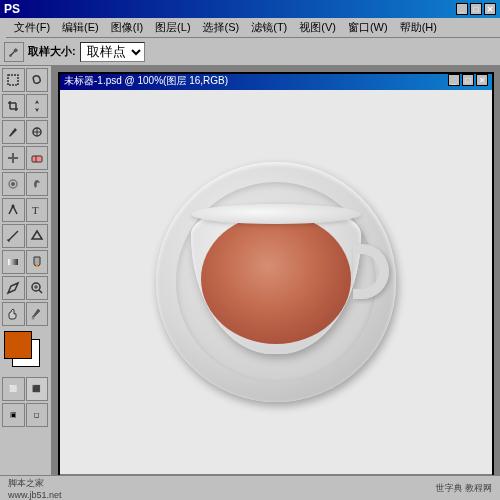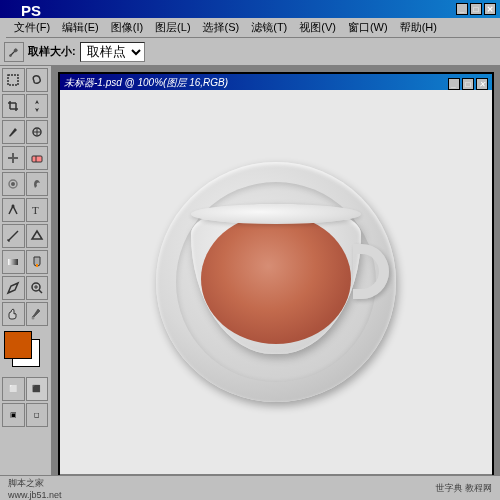--- a/index.html
+++ b/index.html
@@ -159,25 +159,24 @@
       width: 100%;
       height: 100%;
       display: flex;
       flex-direction: column;
     }
     .doc-titlebar {
       background: linear-gradient(to right, #000080, #1084d0);
       color: white;
       height: 16px;
       display: flex;
-      align-items: flex-end;
+      align-items: flex-start;
       padding: 0 4px;
       font-size: 10px;
       justify-content: space-between;
-      font-style: italic;
     }
     .doc-controls {
       display: flex;
       gap: 2px;
     }
     .doc-ctrl-btn {
       width: 12px;
       height: 12px;
       background: #c0c0c0;
       border: 1px solid #000;
@@ -311,21 +310,21 @@
       padding: 12px 8px;
       font-size: 9px;
       color: #404040;
       border-top: 1px solid #808080;
     }
   </style>
 </head>
 <body>
 
 <div class="title-bar">
-  <span class="title-bar-icon" style="background:transparent;font-size:15px;color:white;margin-left:17px;">PS</span>
+  <span class="title-bar-icon" style="background:transparent;font-size:12px;color:white;">PS</span>
   <div style="margin-left:auto;display:flex;gap:2px;">
     <div class="doc-ctrl-btn">_</div>
     <div class="doc-ctrl-btn">□</div>
     <div class="doc-ctrl-btn">✕</div>
   </div>
 </div>
 
 <div class="menu-bar">
   <span class="menu-item">文件(F)</span>
   <span class="menu-item">编辑(E)</span>

